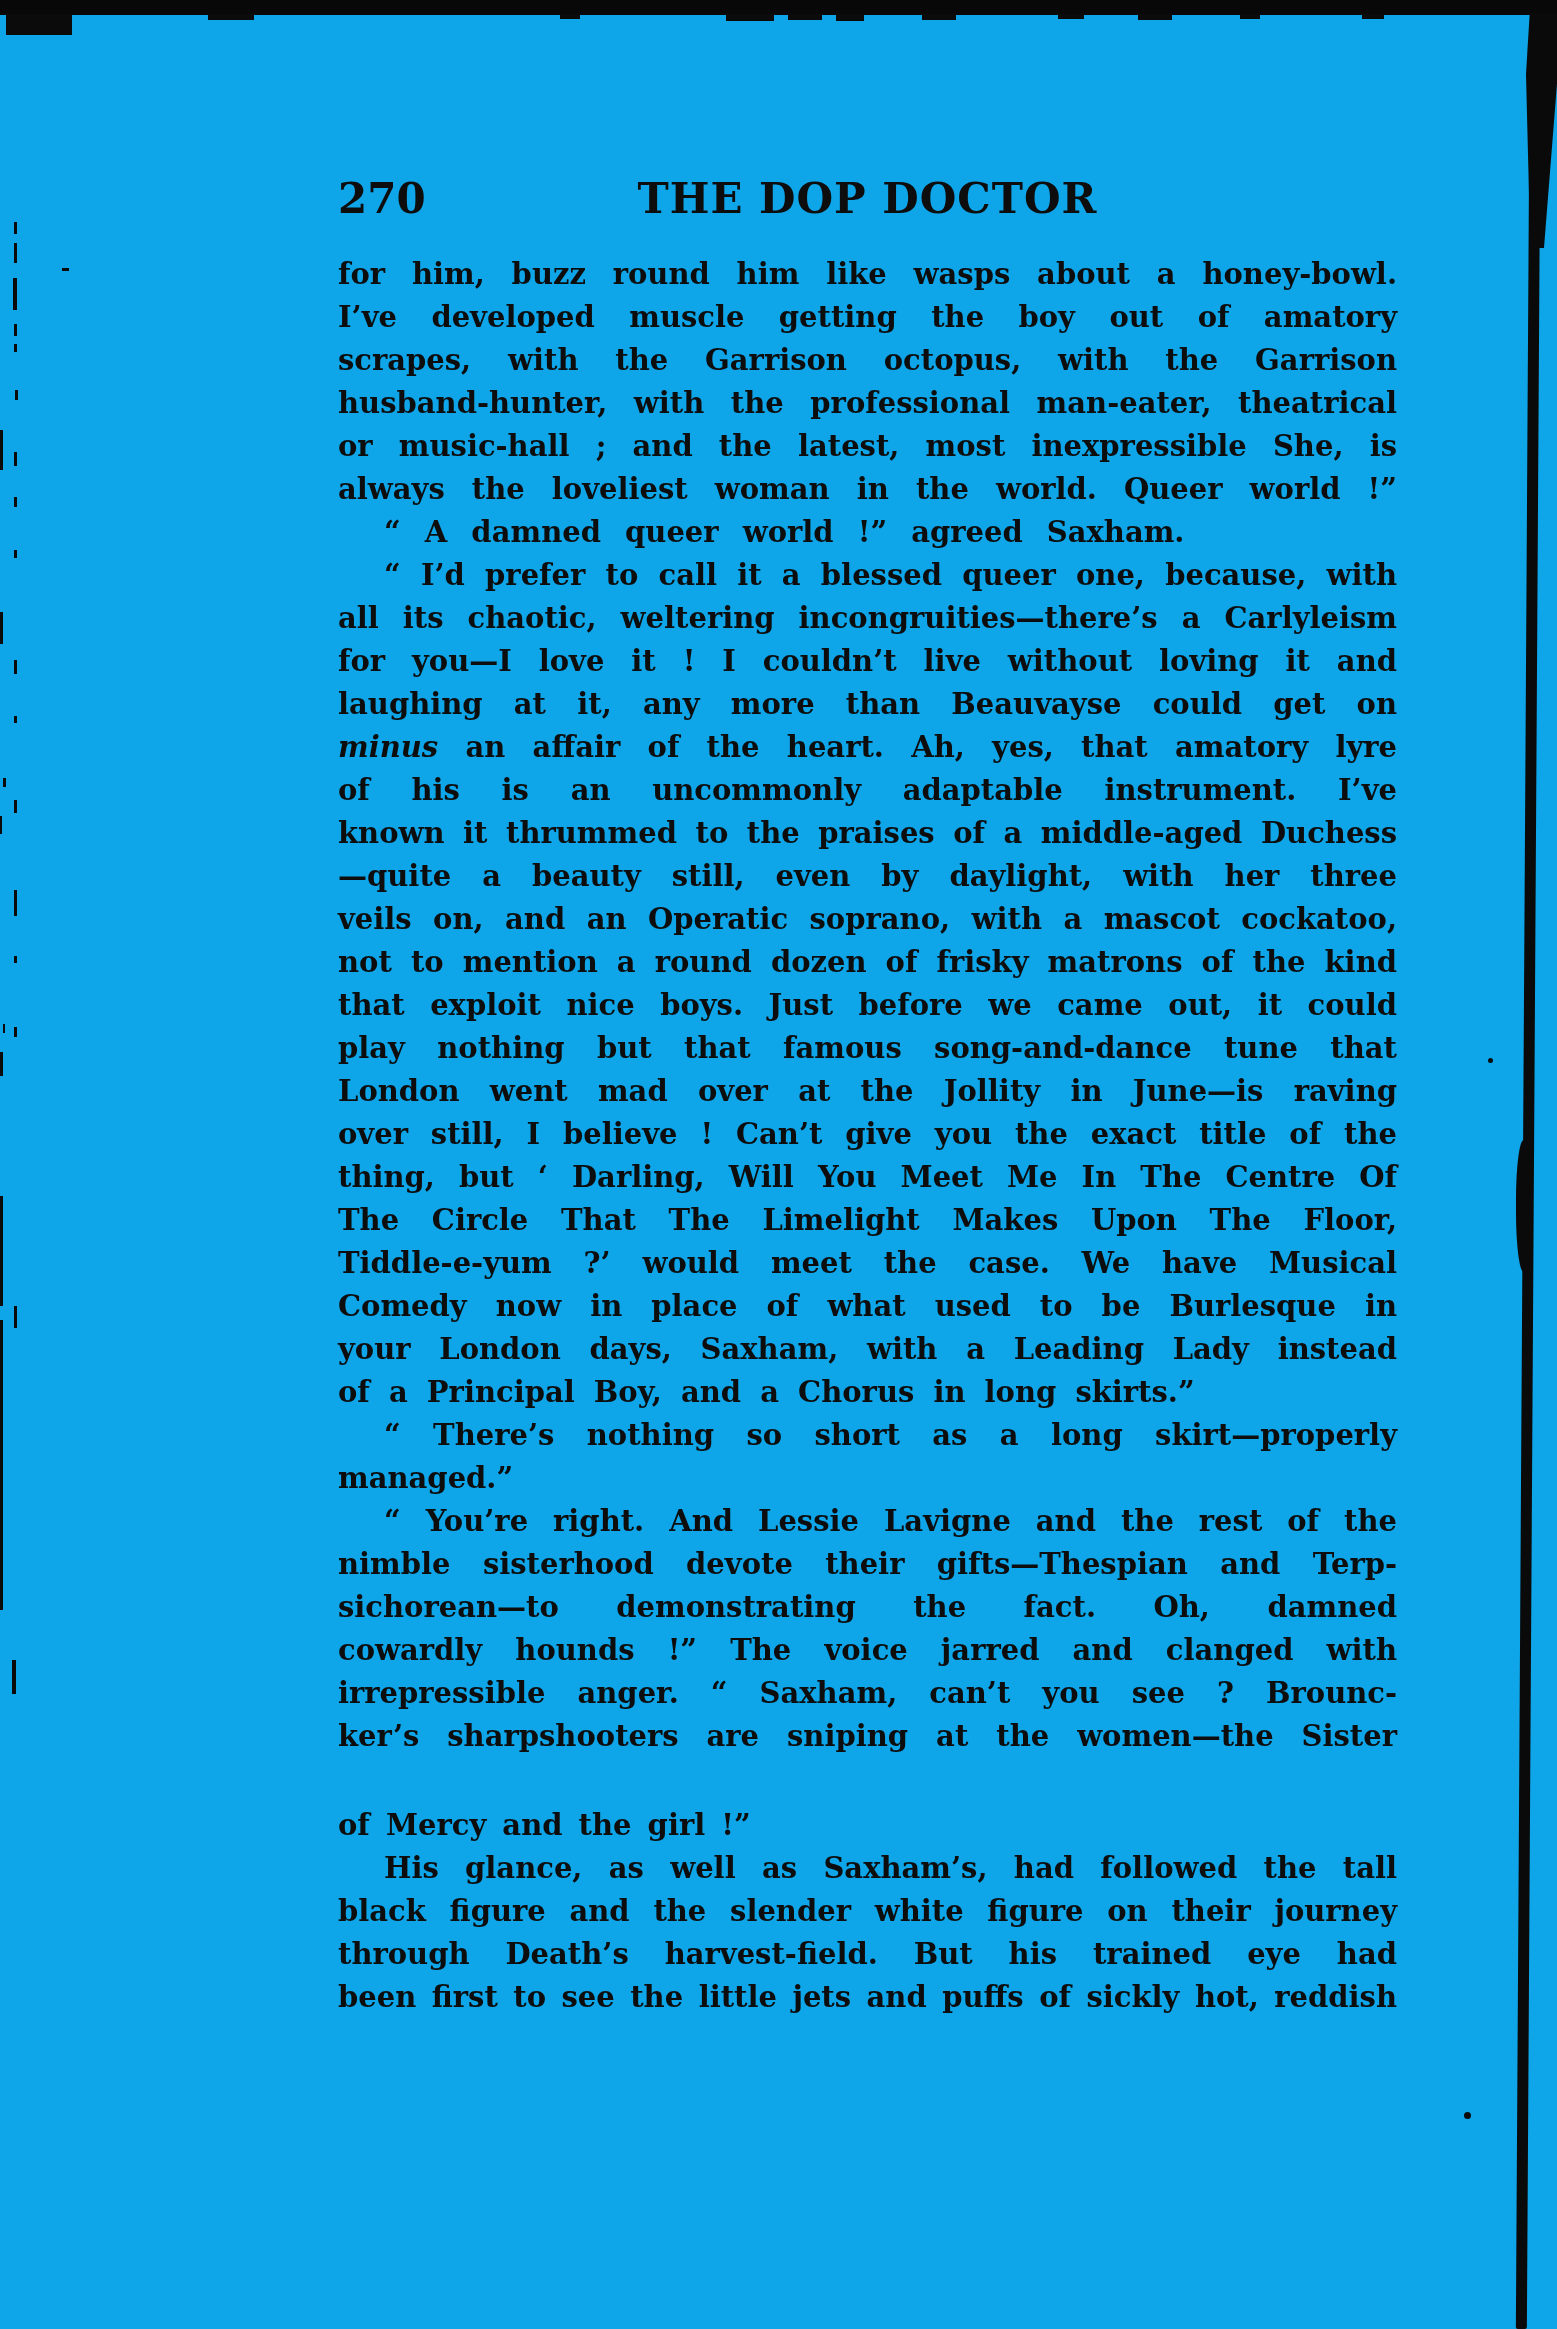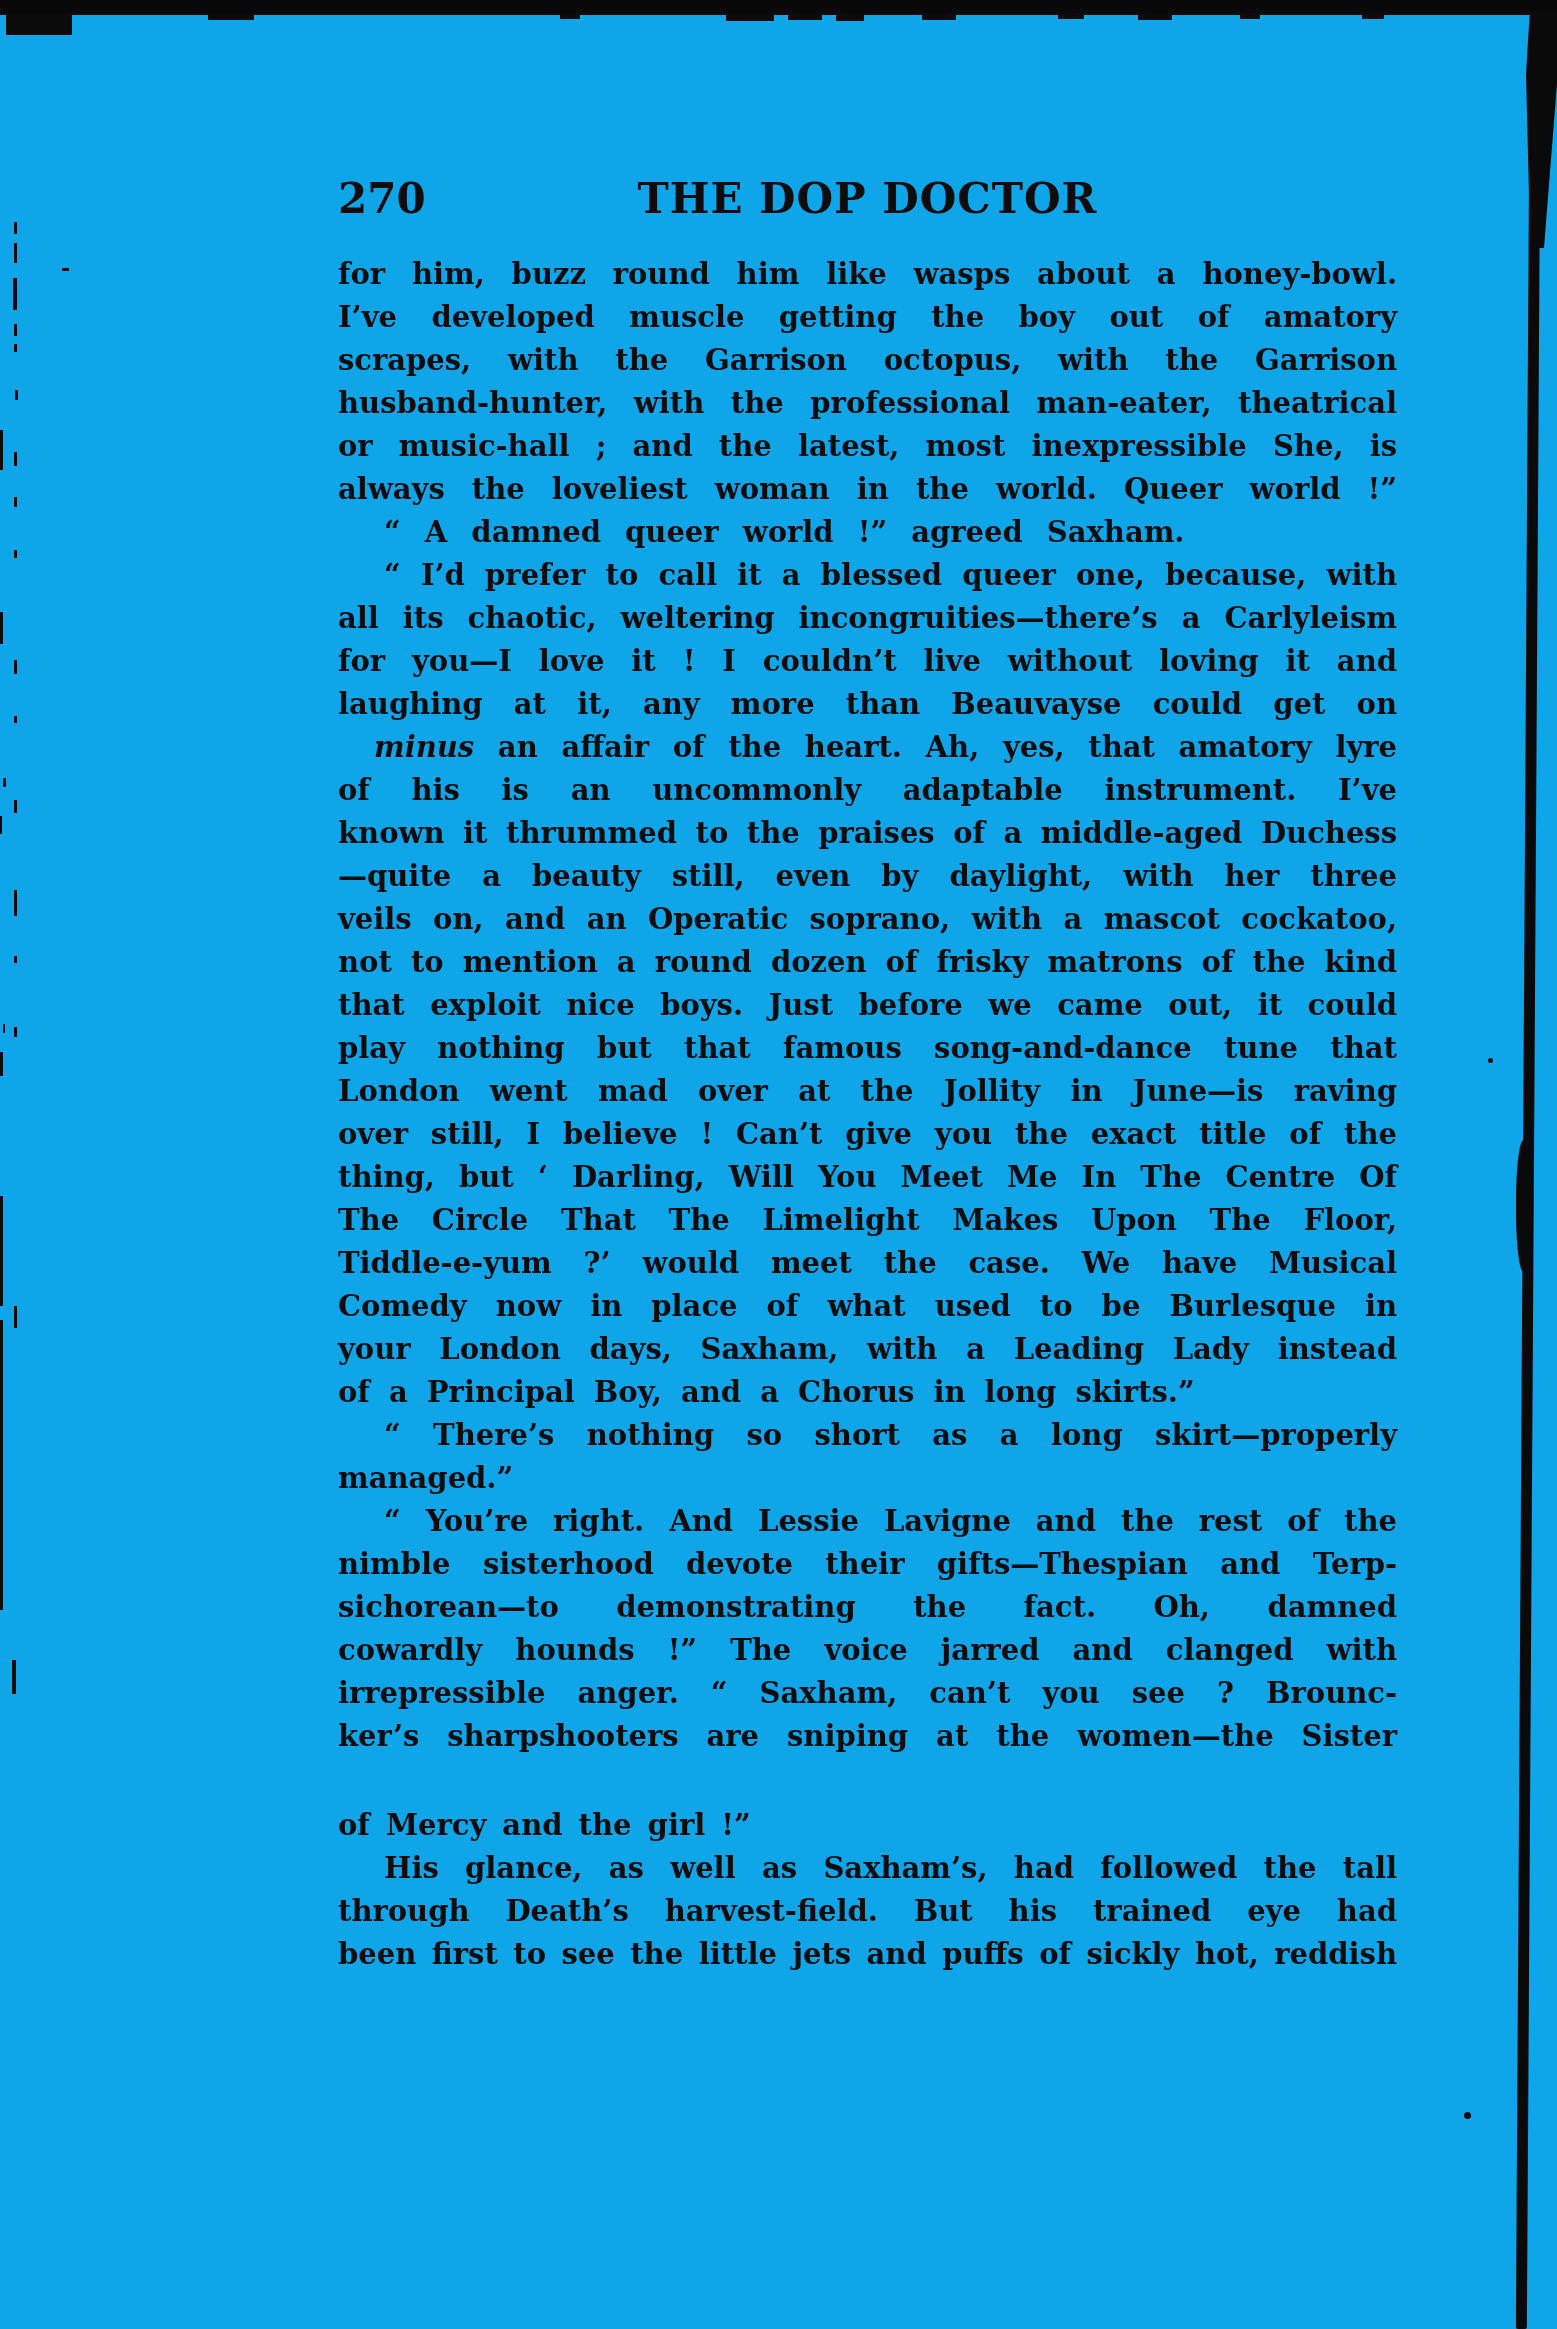--- a/index.html
+++ b/index.html
@@ -44,21 +44,21 @@
     position: absolute; left: 338px; top: 253px; width: 1059px;
     font-size: 29px; font-weight: 700; line-height: 43px;
   }
   .tl {
     height: 43px; line-height: 43px;
     text-align: justify; text-align-last: justify;
     white-space: normal;
   }
   .tl.nj { text-align-last: left; }
   .tl.ind { text-indent: 46px; }
-  .it { font-style: italic; margin-left: 36px; }
+  .it { font-style: italic; }
 </style>
 </head>
 <body>
 
 <div class="page">
 
   <div class="topbar"></div>
   <div class="tooth" style="left:6px;top:14px;width:66px;height:21px;"></div>
   <div class="tooth" style="left:208px;top:14px;width:46px;height:6px;"></div>
   <div class="tooth" style="left:560px;top:14px;width:20px;height:5px;"></div>
@@ -111,20 +111,21 @@
       <div class="tl ind"><span>“ There’s nothing so short as a long skirt—properly</span></div>
       <div class="tl nj"><span>managed.”</span></div>
       <div class="tl ind"><span>“ You’re right.  And Lessie Lavigne and the rest of the</span></div>
       <div class="tl"><span>nimble sisterhood devote their gifts—Thespian and Terp-</span></div>
       <div class="tl"><span>sichorean—to demonstrating the fact.  Oh, damned</span></div>
       <div class="tl"><span>cowardly hounds !”  The voice jarred and clanged with</span></div>
       <div class="tl"><span>irrepressible anger.  “ Saxham, can’t you see ?  Brounc-</span></div>
       <div class="tl"><span>ker’s sharpshooters are sniping at the women—the Sister</span></div>
       <div class="tl nj" style="word-spacing: 6px; margin-top: 46px;"><span>of Mercy and the girl !”</span></div>
       <div class="tl ind"><span>His glance, as well as Saxham’s, had followed the tall</span></div>
+      <div class="tl"><span>black figure and the slender white figure on their journey</span></div>
       <div class="tl"><span>through Death’s harvest-field.  But his trained eye had</span></div>
       <div class="tl"><span>been first to see the little jets and puffs of sickly hot, reddish</span></div>
     </main>
 
   <div class="speck" style="left:14px;top:222px;width:3px;height:12px;"></div>
   <div class="speck" style="left:14px;top:243px;width:3px;height:20px;"></div>
   <div class="speck" style="left:13px;top:278px;width:4px;height:32px;"></div>
   <div class="speck" style="left:62px;top:268px;width:7px;height:3px;"></div>
   <div class="speck" style="left:14px;top:324px;width:3px;height:12px;"></div>
   <div class="speck" style="left:14px;top:344px;width:3px;height:8px;"></div>

